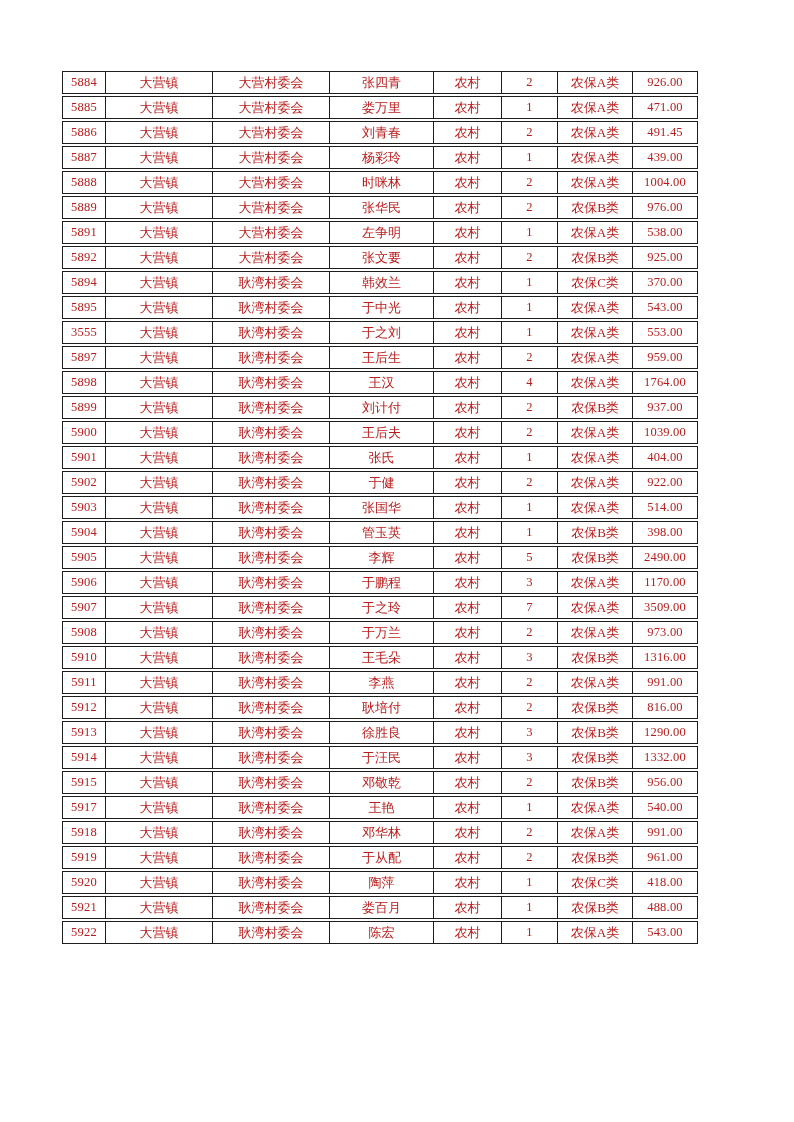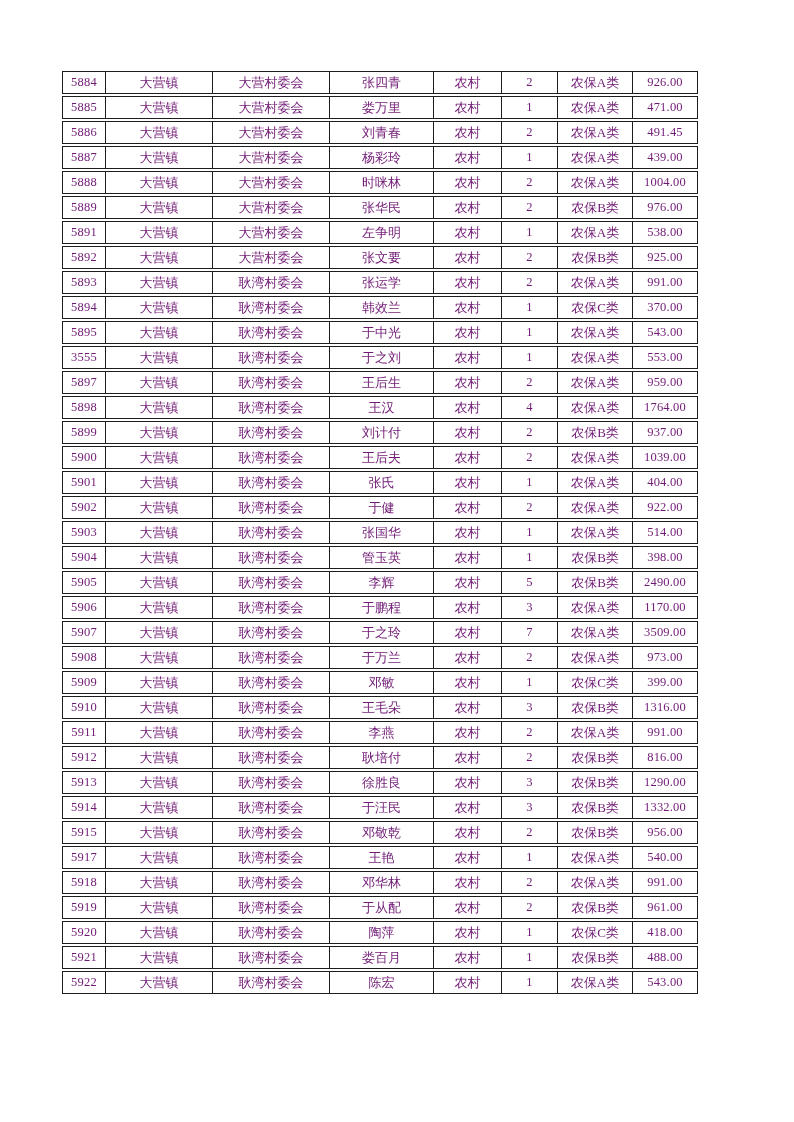--- a/index.html
+++ b/index.html
@@ -7,21 +7,21 @@
     padding: 0;
     background: #ffffff;
   }
   .page {
     position: relative;
     width: 794px;
     height: 1122px;
     background: #ffffff;
     overflow: hidden;
     font-family: "Liberation Serif", "DejaVu Serif", serif;
-    color: #701a75;
+    color: #b91c1c;
   }
   table.roster {
     position: absolute;
     left: 62px;
     top: 69px;
     border-collapse: separate;
     border-spacing: 0 2px;
     table-layout: fixed;
     width: 636px;
   }
@@ -145,30 +145,20 @@
           <td class="num">5892</td>
           <td>大营镇</td>
           <td>大营村委会</td>
           <td>张文要</td>
           <td>农村</td>
           <td class="num">2</td>
           <td>农保B类</td>
           <td class="num">925.00</td>
         </tr>
         <tr>
-          <td class="num">5893</td>
-          <td>大营镇</td>
-          <td>耿湾村委会</td>
-          <td>张运学</td>
-          <td>农村</td>
-          <td class="num">2</td>
-          <td>农保A类</td>
-          <td class="num">991.00</td>
-        </tr>
-        <tr>
           <td class="num">5894</td>
           <td>大营镇</td>
           <td>耿湾村委会</td>
           <td>韩效兰</td>
           <td>农村</td>
           <td class="num">1</td>
           <td>农保C类</td>
           <td class="num">370.00</td>
         </tr>
         <tr>
@@ -303,30 +293,20 @@
         </tr>
         <tr>
           <td class="num">5908</td>
           <td>大营镇</td>
           <td>耿湾村委会</td>
           <td>于万兰</td>
           <td>农村</td>
           <td class="num">2</td>
           <td>农保A类</td>
           <td class="num">973.00</td>
-        </tr>
-        <tr>
-          <td class="num">5909</td>
-          <td>大营镇</td>
-          <td>耿湾村委会</td>
-          <td>邓敏</td>
-          <td>农村</td>
-          <td class="num">1</td>
-          <td>农保C类</td>
-          <td class="num">399.00</td>
         </tr>
         <tr>
           <td class="num">5910</td>
           <td>大营镇</td>
           <td>耿湾村委会</td>
           <td>王毛朵</td>
           <td>农村</td>
           <td class="num">3</td>
           <td>农保B类</td>
           <td class="num">1316.00</td>

